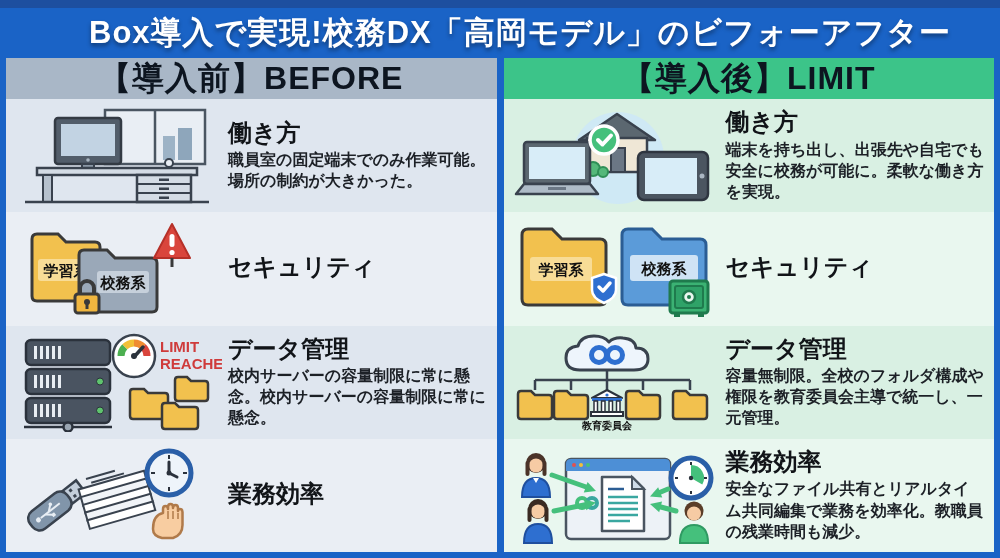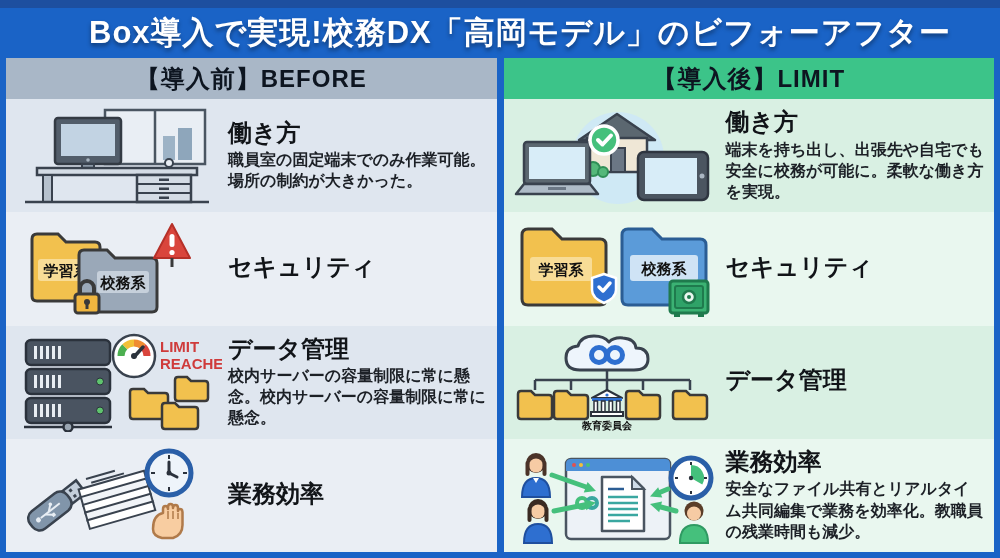--- a/index.html
+++ b/index.html
@@ -12,21 +12,21 @@
   .top-strip{height:8px;background:#1d4f9f;}
   .title-band{height:50px;display:flex;align-items:center;justify-content:center;background:#1a63c6;margin-left:40px;}
   .main-title{
     color:#ffffff;font-size:31px;font-weight:800;letter-spacing:1px;
     text-shadow:0 3px 4px rgba(0,0,0,.4);white-space:nowrap;
   }
   .columns{flex:1;display:flex;gap:7px;padding:0 6px 6px 6px;min-height:0;}
   .col{flex:1;display:flex;flex-direction:column;min-width:0;}
   .col-header{
     height:41px;flex-shrink:0;display:flex;align-items:center;justify-content:center;
-    font-size:24px;font-weight:800;color:#0d1520;letter-spacing:1px;
+    font-size:32px;font-weight:800;color:#0d1520;letter-spacing:1px;
   }
   .col.before .col-header{background:#a9b7c7;}
   .col.after  .col-header{background:#3cc489;}
   .rows{flex:1;display:flex;flex-direction:column;min-height:0;}
   .row{flex:1;display:flex;align-items:center;min-height:0;}
   .col.before .row:nth-child(odd){background:#dfe6ef;}
   .col.before .row:nth-child(even){background:#eaeef4;}
   .col.after  .row:nth-child(odd){background:#d9f0e3;}
   .col.after  .row:nth-child(even){background:#e9f7ef;}
   .icon-box{width:222px;flex-shrink:0;display:flex;align-items:center;justify-content:center;}
@@ -310,20 +310,21 @@
                 <rect x="-5.5" y="11" width="3.5" height="11" fill="#fff" stroke="#2b323c" stroke-width="1.5"></rect>
                 <rect x="2" y="11" width="3.5" height="11" fill="#fff" stroke="#2b323c" stroke-width="1.5"></rect>
                 <rect x="9.5" y="11" width="3.5" height="11" fill="#fff" stroke="#2b323c" stroke-width="1.5"></rect>
                 <rect x="-16" y="22" width="32" height="4" fill="#fff" stroke="#2b323c" stroke-width="2"></rect>
               </g>
               <text x="97" y="97" text-anchor="middle" font-size="10" font-weight="700" fill="#111">教育委員会</text>
             </svg>
           </div>
           <div class="text-box">
             <p class="row-heading">データ管理</p>
+            <p class="row-desc">容量無制限。全校のフォルダ構成や権限を教育委員会主導で統一し、一元管理。</p>
           </div>
         </div>
 
         <div class="row">
           <div class="icon-box">
             <svg width="210" height="100" viewBox="0 0 210 100">
               <rect x="56" y="14" width="104" height="80" rx="5" fill="#edf2f7" stroke="#4a5561" stroke-width="2.5"></rect>
               <path d="M56,26 V19 Q56,14 61,14 H155 Q160,14 160,19 V26 Z" fill="#4d8fd6"></path>
               <circle cx="64" cy="20" r="2" fill="#e05252"></circle>
               <circle cx="71" cy="20" r="2" fill="#f2c037"></circle>

